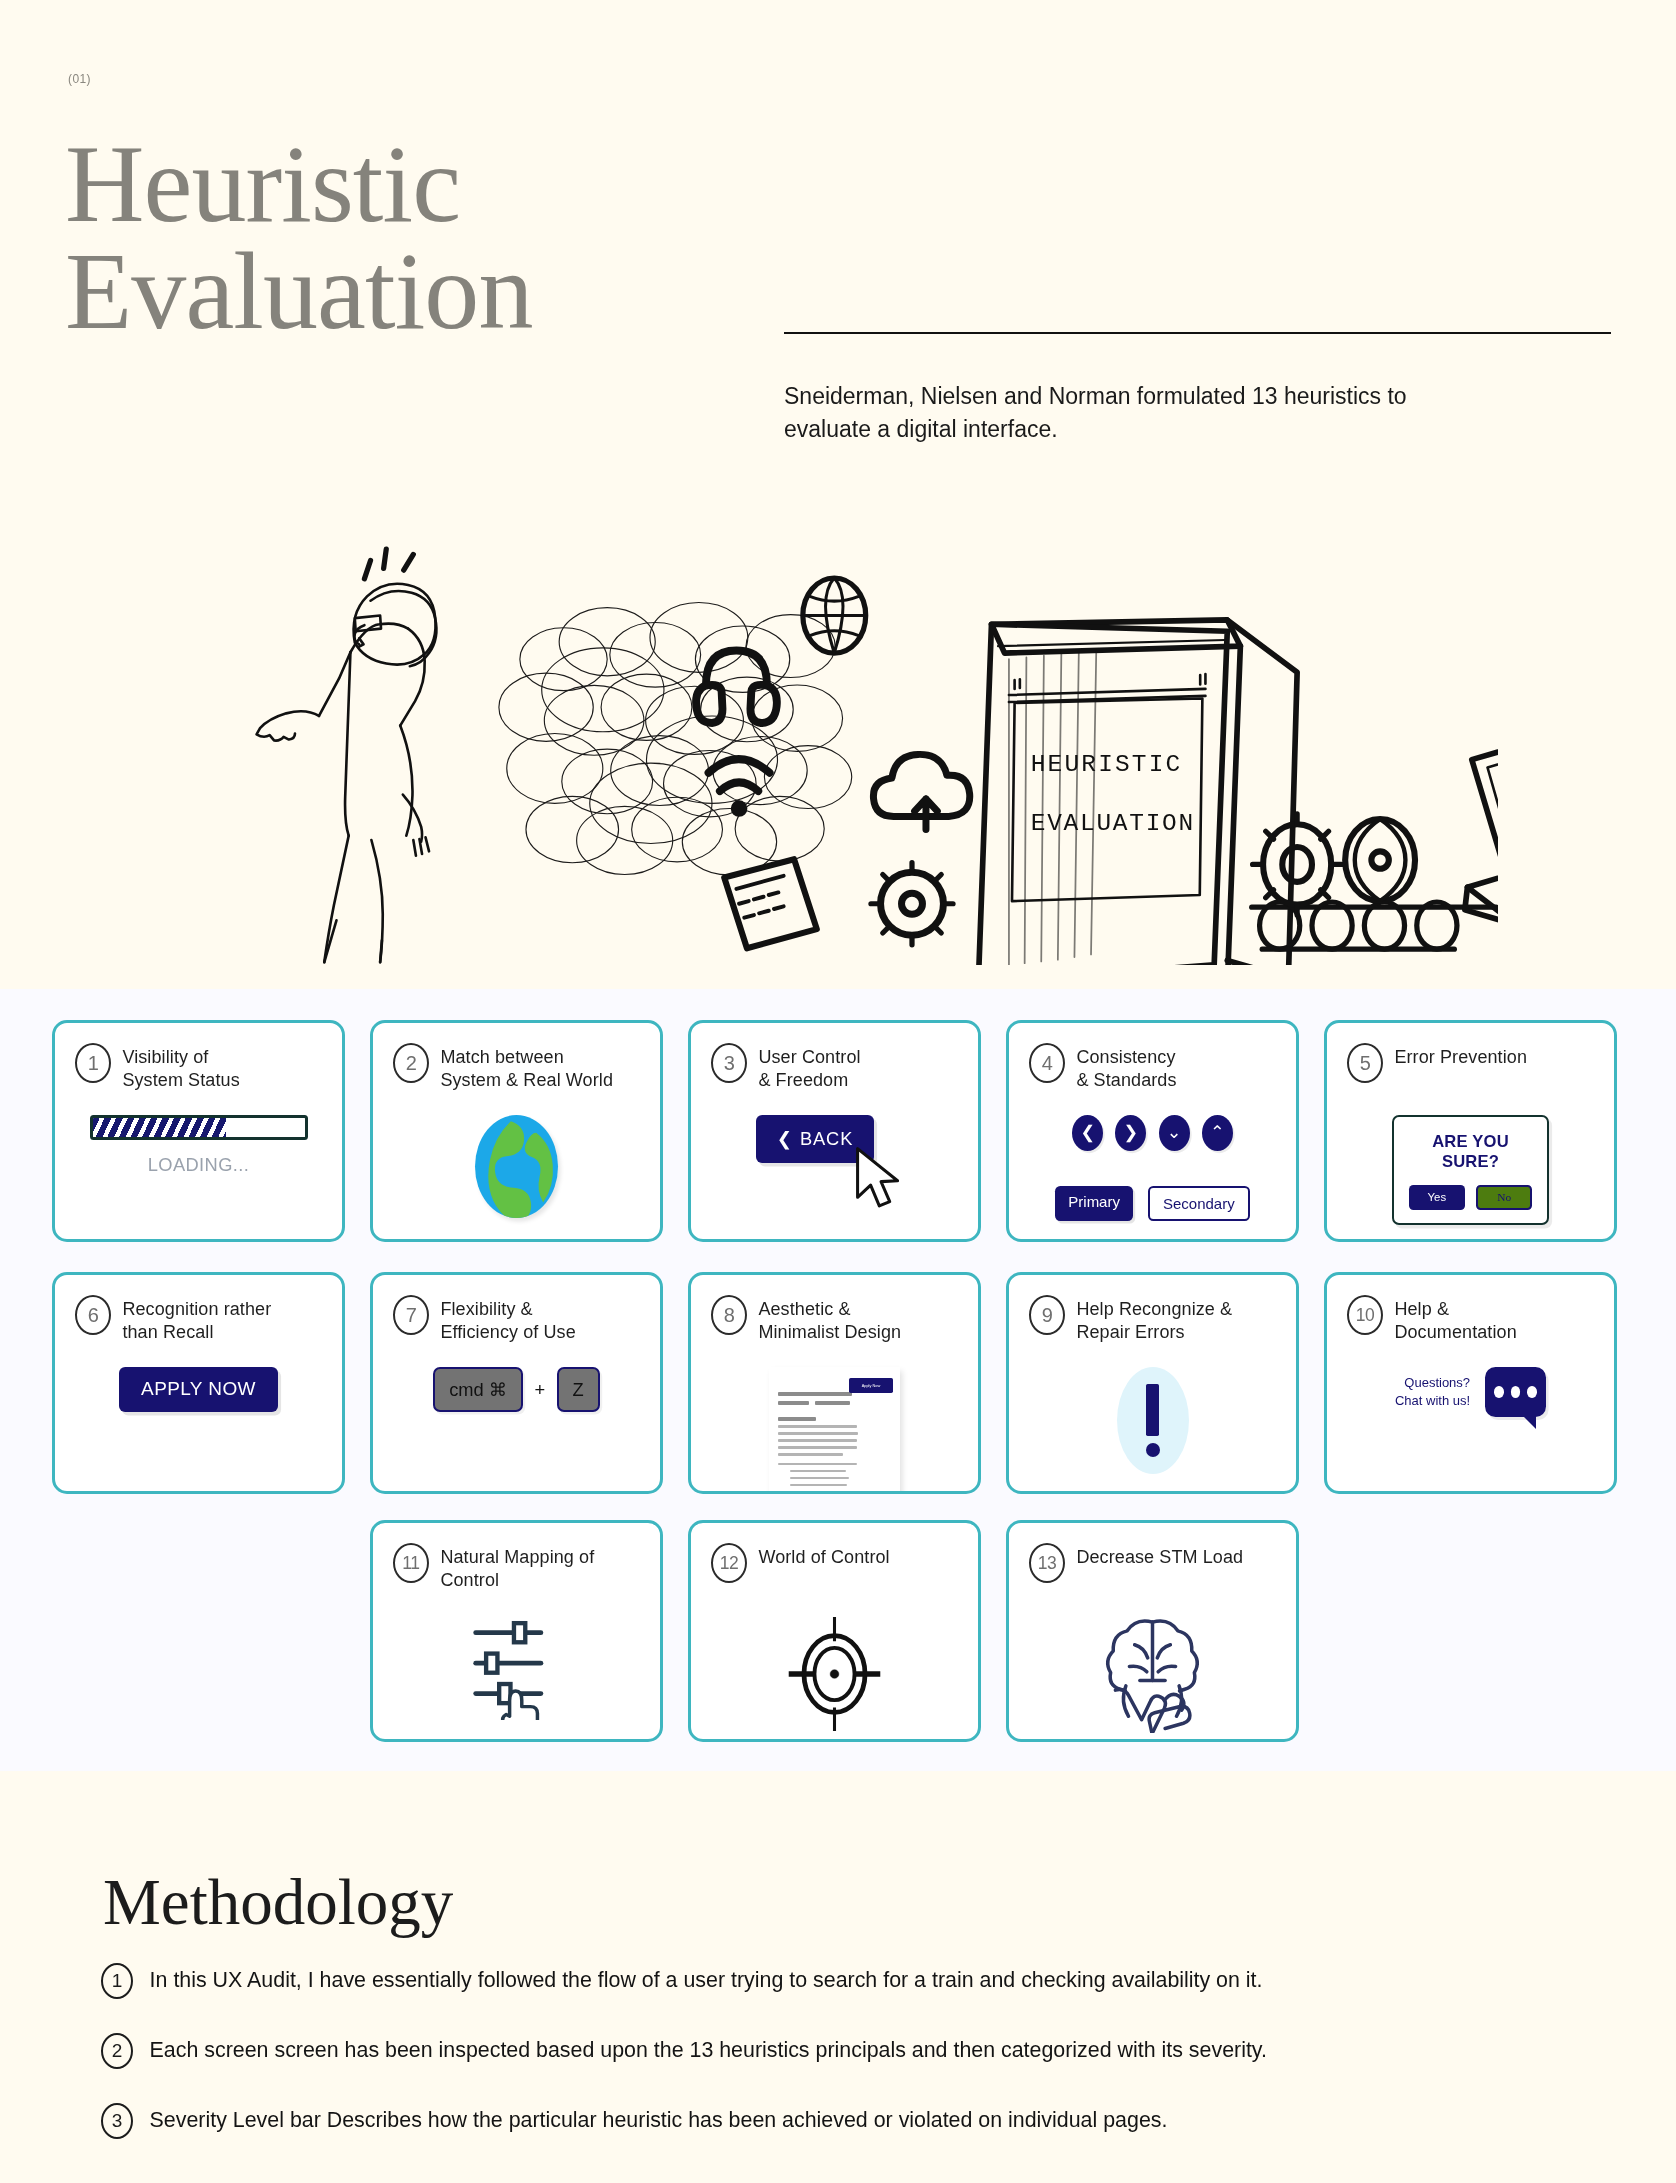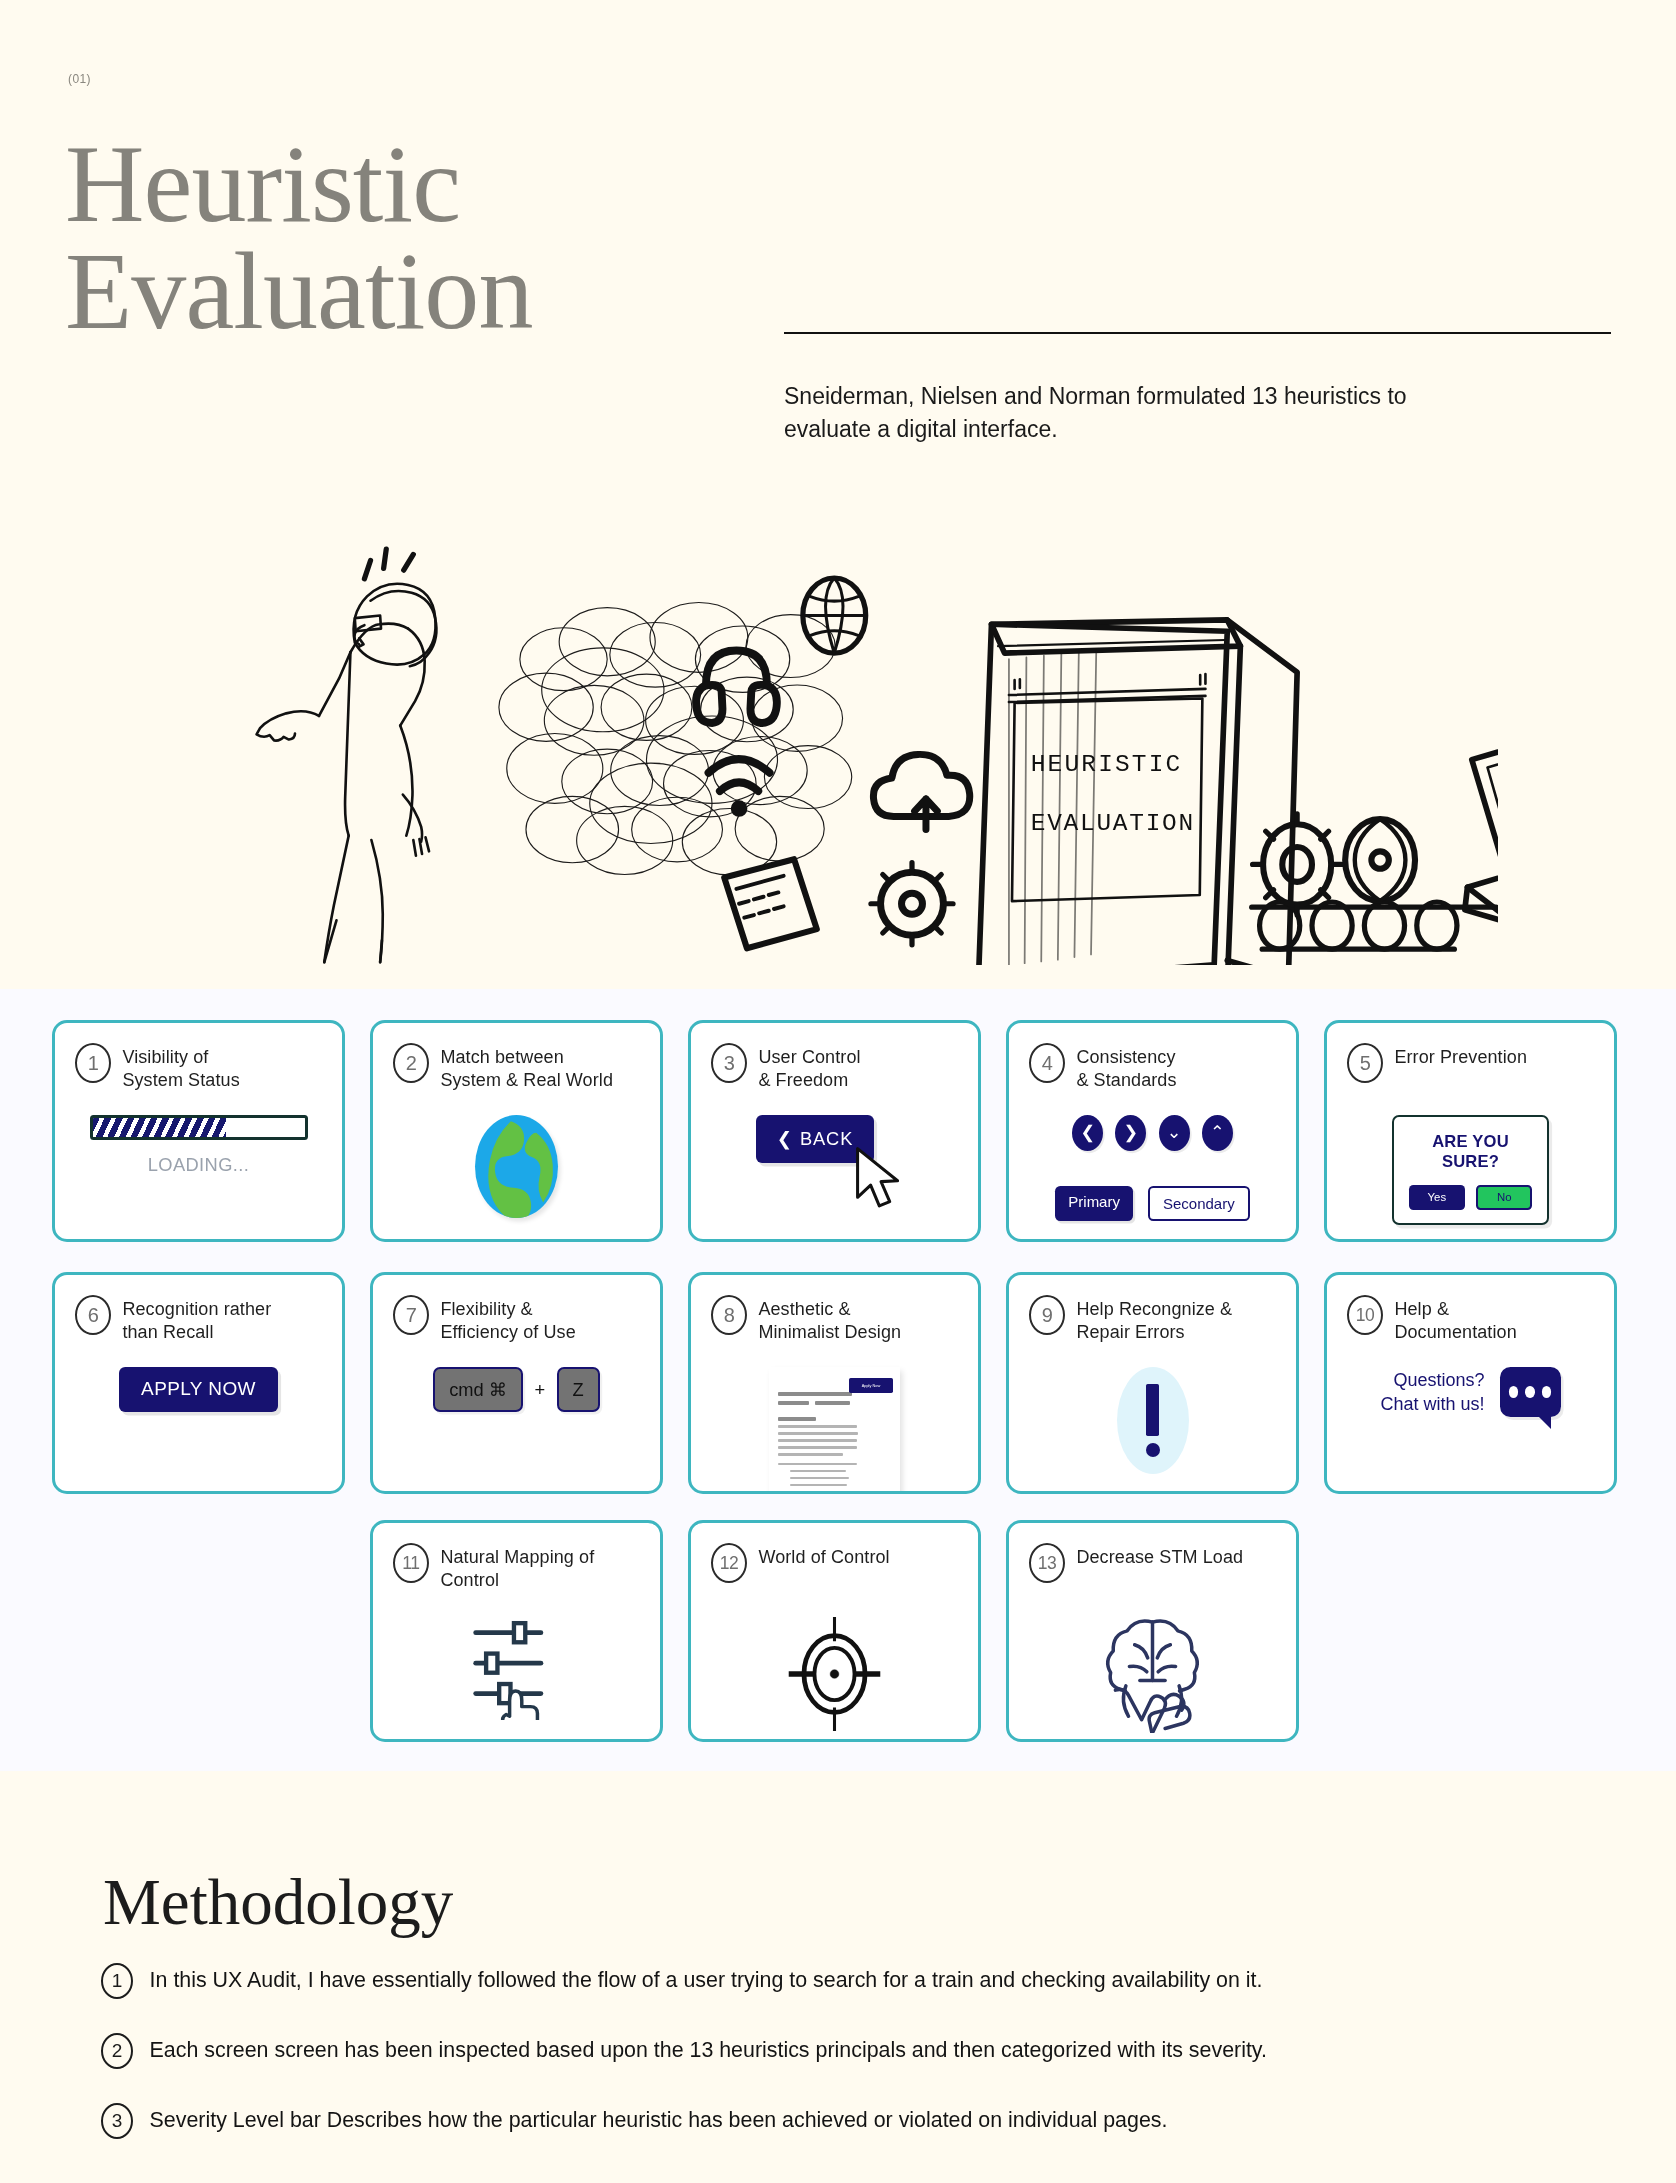--- a/index.html
+++ b/index.html
@@ -111,21 +111,21 @@
   .pill.secondary { background:#fff; color:#171270; border: 2.2px solid #171270; }
 
   
   .dialog { width: 157px; background:#fff; border:2.6px solid #13322e; border-radius:7px; padding: 15px 11px 13px;
             text-align:center; box-shadow: 3.1px 3.5px 0 rgba(0,0,0,.08); }
   .dialog h4 { font-size: 16.6px; color:#171270; font-weight: 700; letter-spacing:0.2px; }
   .dialog .btns { display:flex; gap: 11.4px; justify-content:center; margin-top: 13px; }
   .dialog .b { width: 56px; height: 24.5px; border-radius:4.4px; display:flex;align-items:center;justify-content:center;
                font-size: 11.4px; }
   .dialog .b.yes { background:#171270;color:#fff; }
-  .dialog .b.no { background:#22c55e;color:#171270;border:2.2px solid #171270; }
+  .dialog .b.no { background:#4d7c0f;color:#171270;border:2.2px solid #171270;font-family:Liberation Serif, serif; }
 
   
   .applybtn { background:#171270; color:#fff; font-size:19px; letter-spacing:0.4px;
               padding: 11.4px 22px; border-radius: 6.1px; box-shadow: 3.1px 3.5px 0 rgba(0,0,0,.10); }
 
   
   .keys { display:flex; align-items:center; gap: 11.4px; }
   .key { border: 2.2px solid #171270; border-radius: 7px; background:#737373; color:#111;
          padding: 9.6px 14px; font-size: 18.3px; display:flex; align-items:center; gap:8.7px;
          box-shadow: 2.2px 2.6px 0 rgba(0,0,0,.06); }
@@ -141,21 +141,21 @@
                    display:flex;align-items:center;justify-content:center; }
 
   
   .excl { width: 72px; height: 107px; border-radius: 50%; background:#DFF4FB;
           display:flex;flex-direction:column;align-items:center;justify-content:center; gap: 7px; }
   .excl .bar { width: 12.2px; height: 52px; background:#171270; border-radius:1.7px; }
   .excl .dot { width: 14px; height: 14px; border-radius:50%; background:#171270; }
 
   
   .chatrow { display:flex; align-items:center; gap: 15px; }
-  .chattxt { font-size: 18px; color:#171270; line-height:1.35; text-align:right; }
+  .chattxt { font-size: 13px; color:#171270; line-height:1.35; text-align:right; }
   .bubble { position: relative; width: 61px; height: 50px; background:#171270; border-radius: 10.5px;
             display:flex;align-items:center;justify-content:center; gap: 7px;
             box-shadow: 2.6px 3.1px 0 rgba(0,0,0,.08); }
   .bubble span { width: 9.6px; height: 11.4px; border-radius: 50%; background:#fff; display:block; }
   .bubble:after { content:""; position:absolute; right: 9.6px; bottom:-12.2px;
                   border-left: 6.1px solid transparent; border-right: 13px solid #171270;
                   border-bottom: 13px solid transparent; }
 
   
   .method { position: absolute; left: 0; top: 1771px; width: 1677px; }

